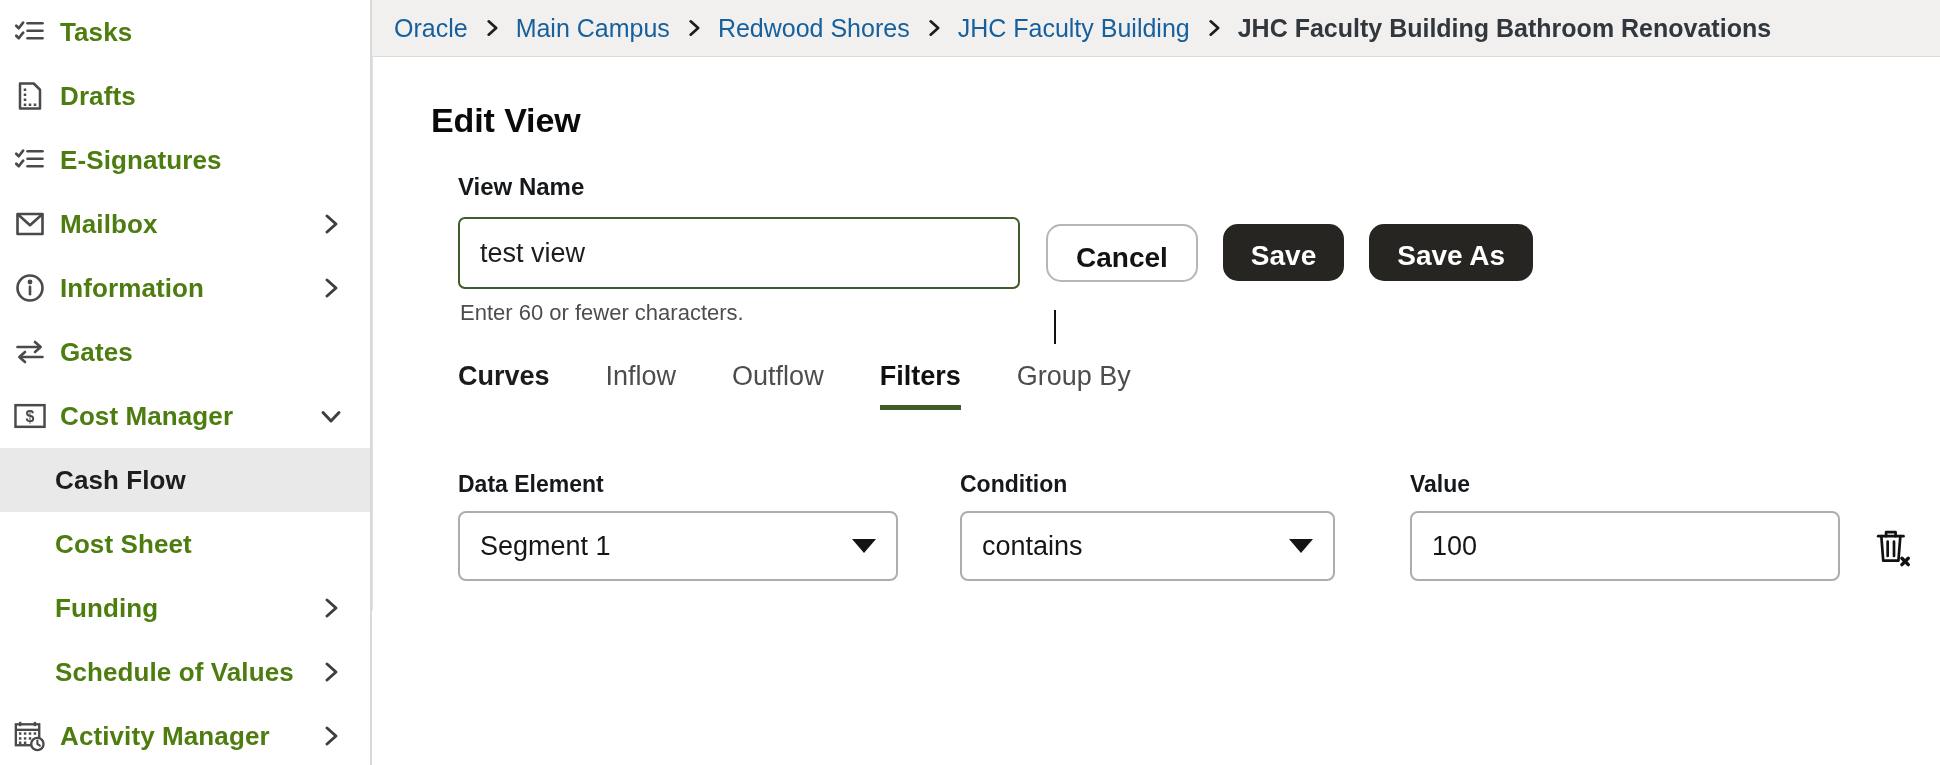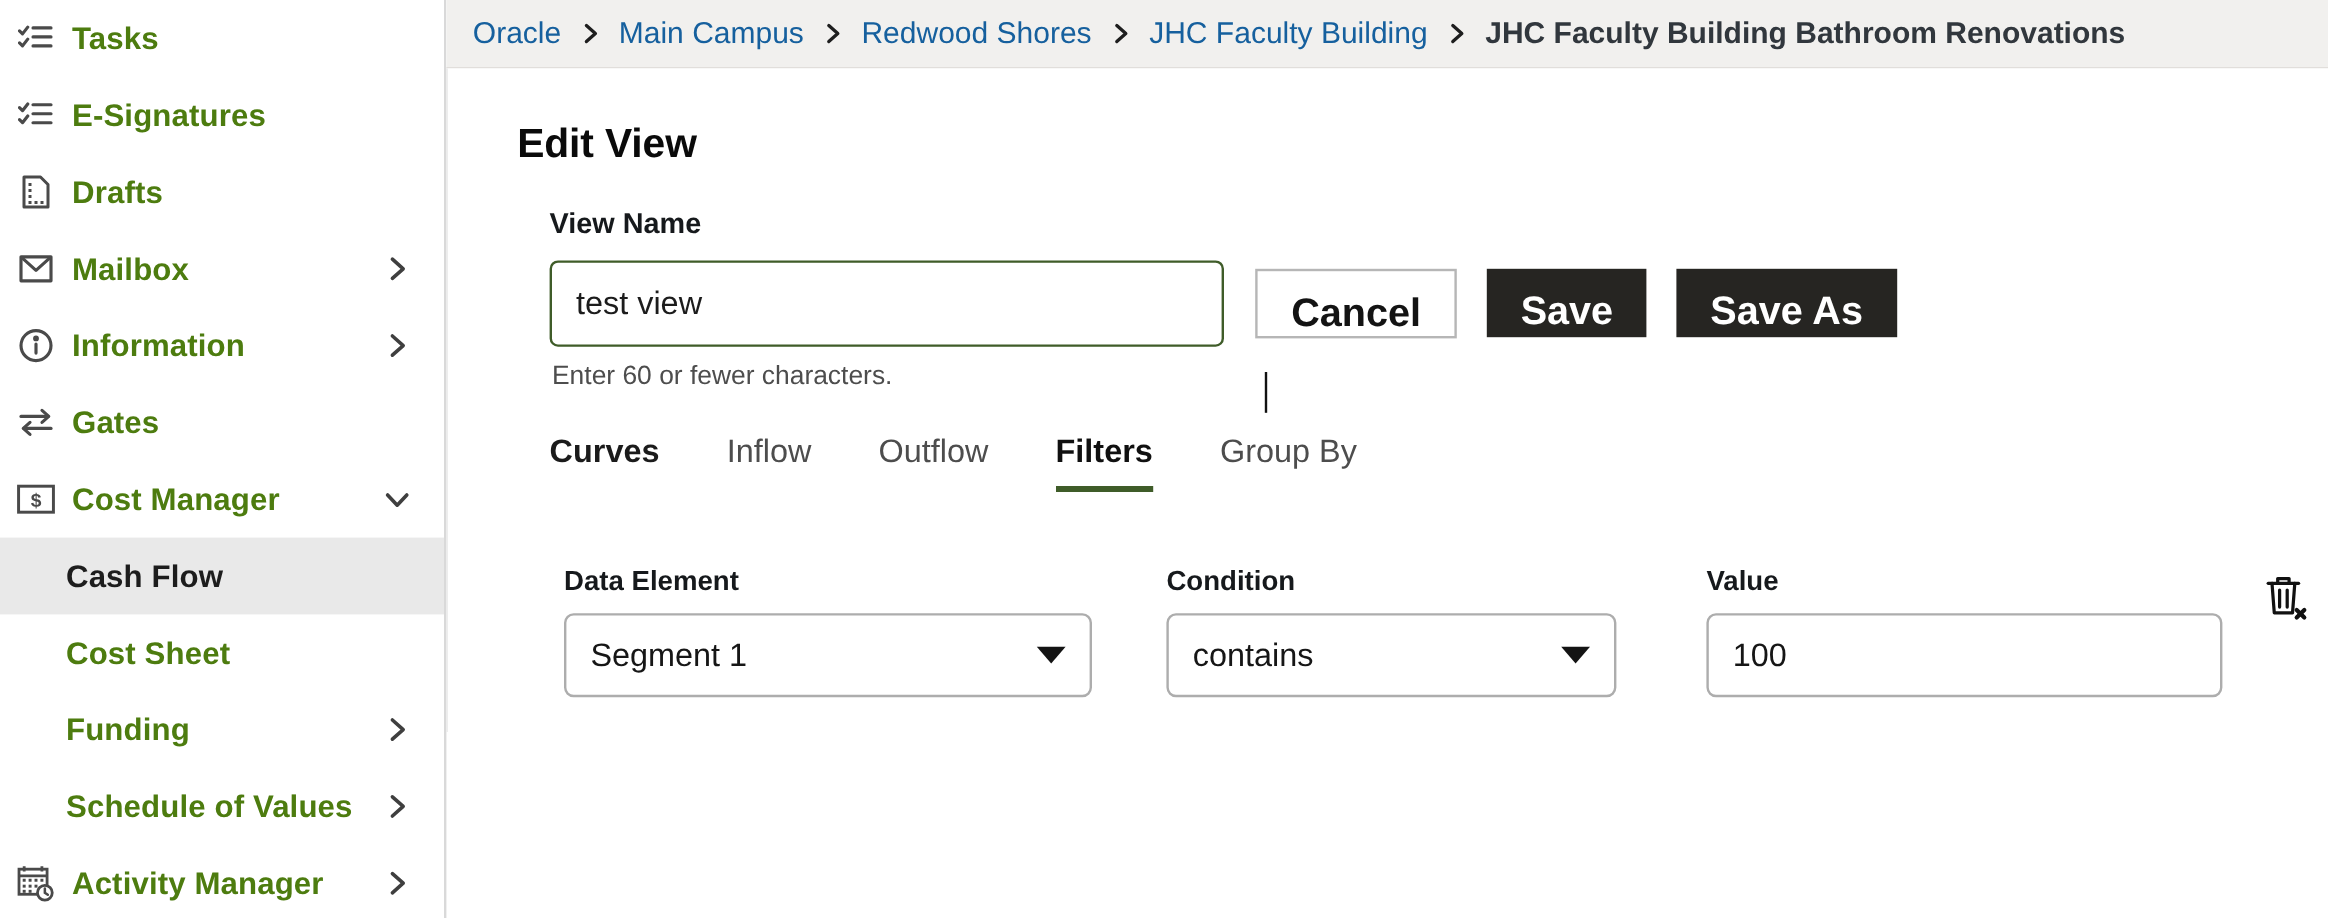--- a/index.html
+++ b/index.html
@@ -149,22 +149,22 @@
   }
   .caret {
     position: absolute;
     width: 2px;
     height: 34px;
     background: #111;
     left: 681px;
     top: 253px;
   }
   .btn {
-    border-radius: 0;
-    font-size: 33px;
+    border-radius: 15px;
+    font-size: 28px;
     font-weight: 700;
     font-family: "Liberation Sans", sans-serif;
     cursor: pointer;
     height: 58px;
     padding: 16px 28px;
     white-space: nowrap;
   }
   .btn-secondary {
     background: #ffffff;
     border: 2px solid #b6b6b6;
@@ -212,21 +212,22 @@
     position: absolute;
     left: 0; right: 0;
     bottom: 0;
     height: 5px;
     background: #3f5c29;
   }
 
   
   .filter-row {
     display: flex;
-    margin: 48px 0 0 12px;
+    align-items: flex-end;
+    margin: 48px 0 0 0;
     padding-left: 85px;
   }
   .fcol { display: flex; flex-direction: column; }
   .fcol-label {
     font-size: 23px;
     font-weight: 700;
     color: #16191c;
     margin-bottom: 13px;
   }
   .select-box {
@@ -346,46 +347,46 @@
           <line x1="10" y1="5" x2="22" y2="5"></line>
             <line x1="10" y1="11" x2="22" y2="11"></line>
             <line x1="10" y1="17" x2="22" y2="17"></line>
         </svg>
       </span>
       <span class="nav-label">Tasks</span>
     </div>
 
     <div class="nav-item">
       <span class="nav-icon">
-        <svg width="30" height="30" viewBox="0 0 24 24" fill="none" stroke="currentColor" stroke-width="2.1" stroke-linecap="round" stroke-linejoin="round">
-          <polyline points="1,7 3,9 6.5,4.5"></polyline>
-            <polyline points="1,15 3,17 6.5,12.5"></polyline>
-          <line x1="10" y1="5" x2="22" y2="5"></line>
-            <line x1="10" y1="11" x2="22" y2="11"></line>
-            <line x1="10" y1="17" x2="22" y2="17"></line>
-        </svg>
-      </span>
-      <span class="nav-label">E-Signatures</span>
-    </div>
-
-    <div class="nav-item">
-      <span class="nav-icon">
         <svg width="30" height="30" viewBox="0 0 24 24" fill="none" stroke="currentColor" stroke-width="2" stroke-linejoin="round">
           <path d="M4 2 H15 L20 7 V22 H4 Z"></path>
           <g fill="currentColor" stroke="none">
             <rect x="7" y="6" width="2" height="2"></rect>
               <rect x="7" y="10" width="2" height="2"></rect>
             <rect x="7" y="14" width="2" height="2"></rect>
               <rect x="7" y="18" width="2" height="2"></rect>
             <rect x="11" y="18" width="2" height="2"></rect>
               <rect x="15" y="18" width="2" height="2"></rect>
           </g>
         </svg>
       </span>
       <span class="nav-label">Drafts</span>
+    </div>
+
+    <div class="nav-item">
+      <span class="nav-icon">
+        <svg width="30" height="30" viewBox="0 0 24 24" fill="none" stroke="currentColor" stroke-width="2.1" stroke-linecap="round" stroke-linejoin="round">
+          <polyline points="1,7 3,9 6.5,4.5"></polyline>
+            <polyline points="1,15 3,17 6.5,12.5"></polyline>
+          <line x1="10" y1="5" x2="22" y2="5"></line>
+            <line x1="10" y1="11" x2="22" y2="11"></line>
+            <line x1="10" y1="17" x2="22" y2="17"></line>
+        </svg>
+      </span>
+      <span class="nav-label">E-Signatures</span>
     </div>
 
     <div class="nav-item">
       <span class="nav-icon">
         <svg width="30" height="30" viewBox="0 0 24 24" fill="none" stroke="currentColor" stroke-width="2.1" stroke-linejoin="round">
           <rect x="2" y="4" width="20" height="16"></rect>
             <polyline points="2,4 12,13 22,4"></polyline>
         </svg>
       </span>
       <span class="nav-label">Mailbox</span>

